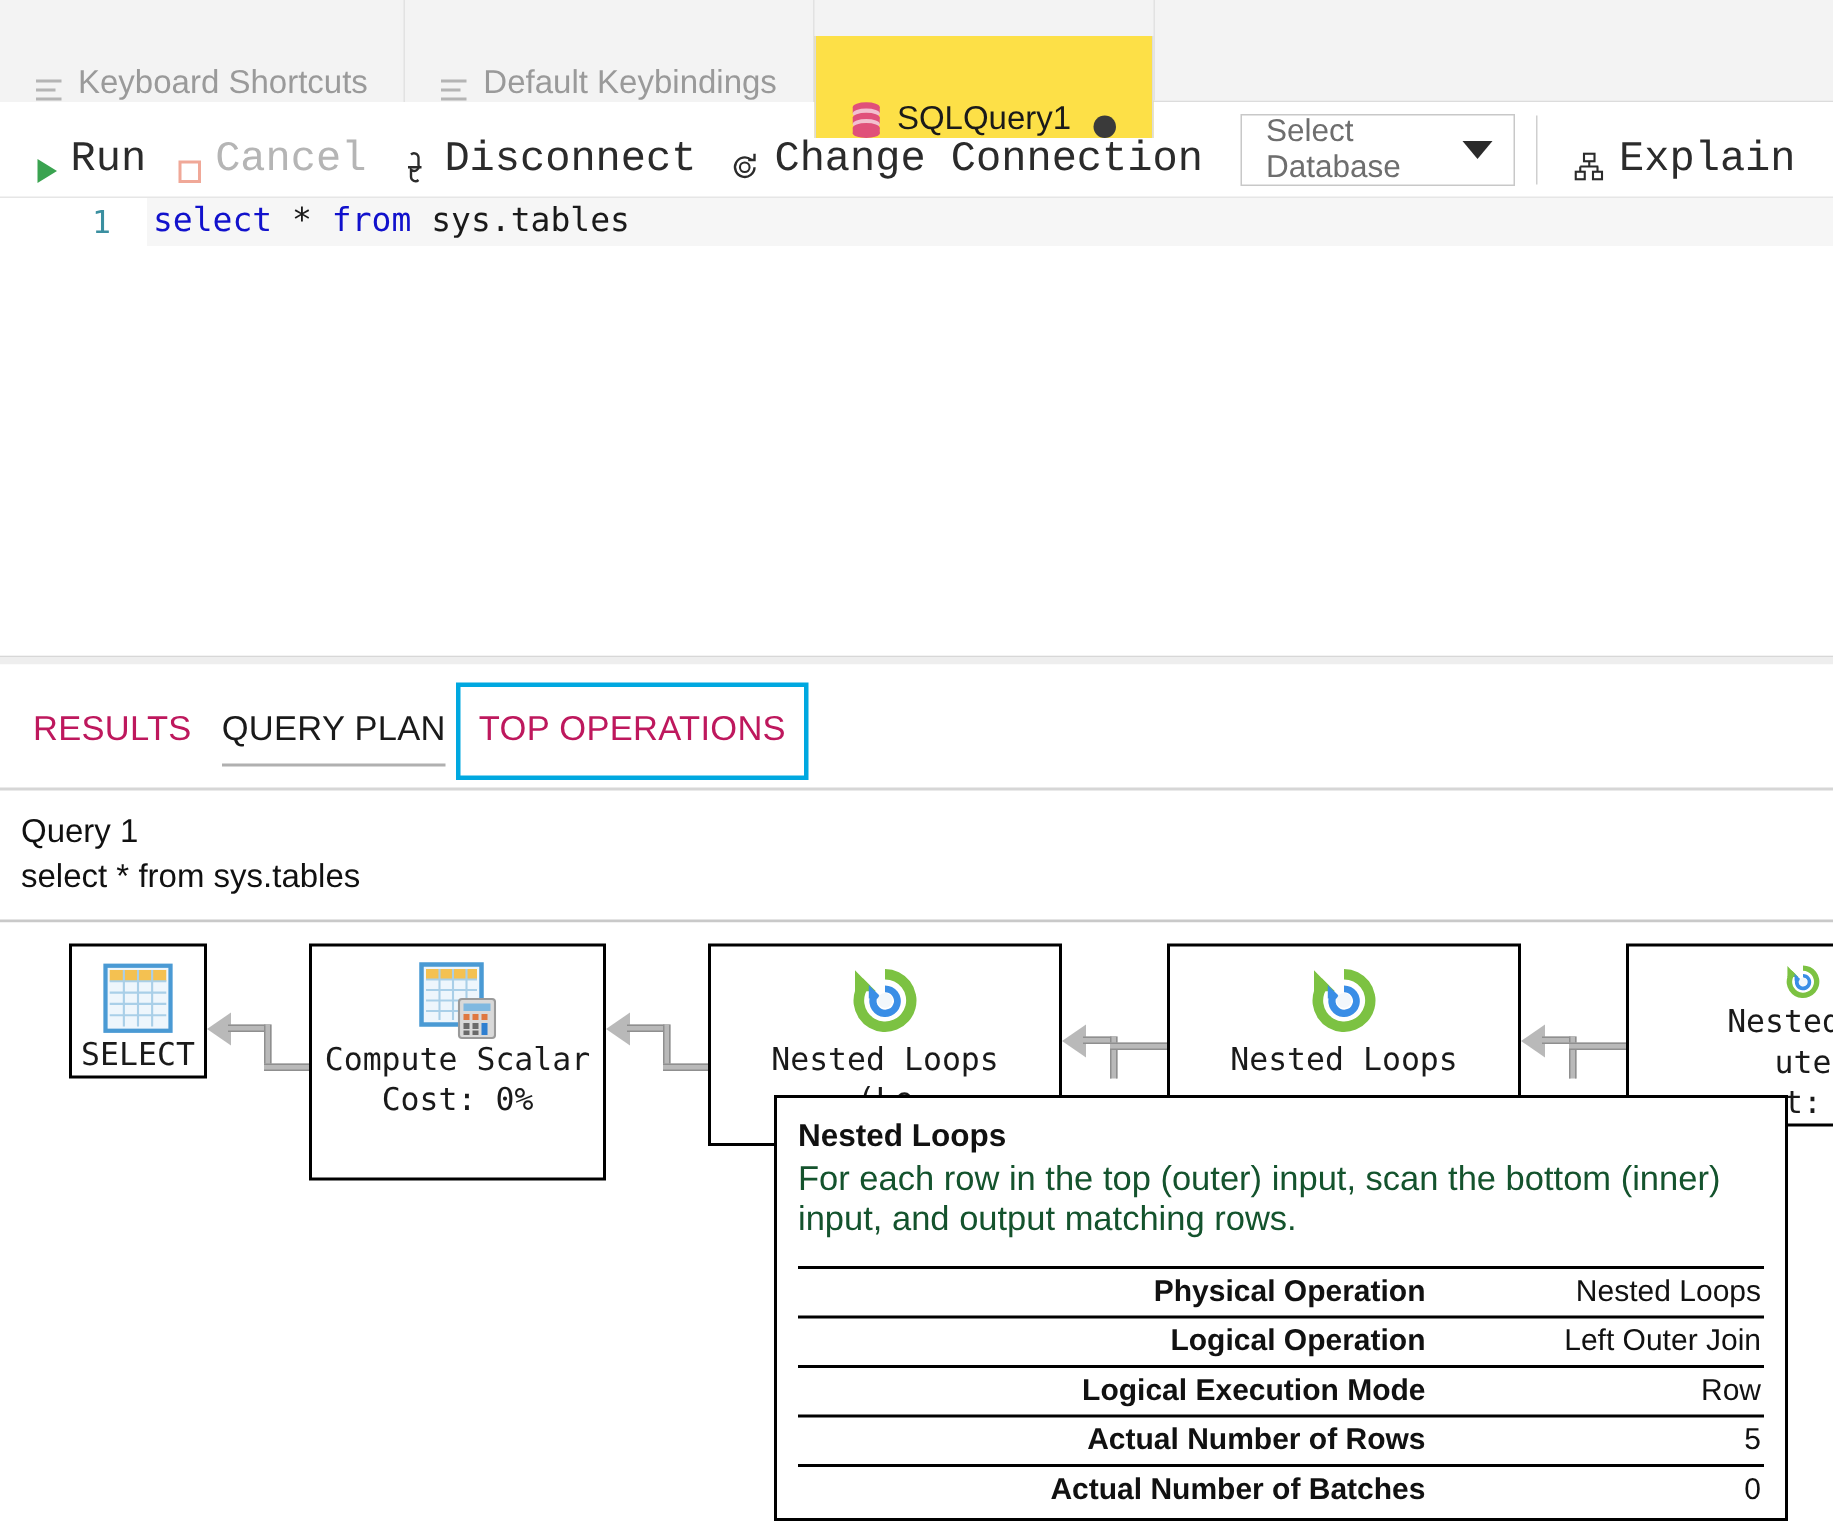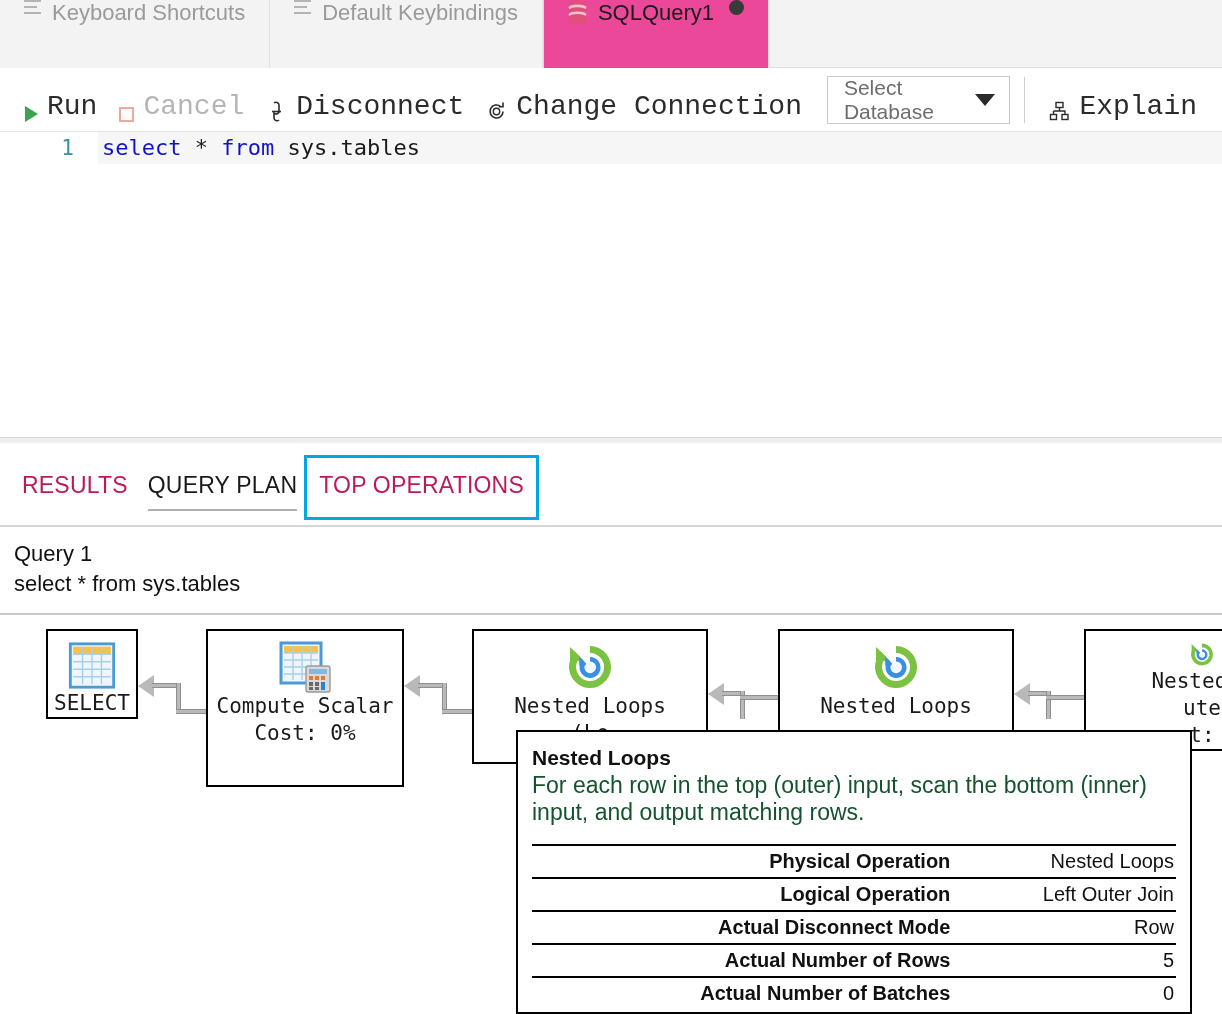--- a/index.html
+++ b/index.html
@@ -12,36 +12,37 @@
 
   
   .tabbar {
     display: flex;
     height: 68px;
     background: #f3f3f3;
     border-bottom: 1px solid #dcdcdc;
   }
   .tab {
     display: flex;
-    align-items: flex-start;
+    align-items: flex-end;
     gap: 11px;
     padding: 0 24px;
     height: 68px;
     font-size: 22px;
     color: #9a9a9a;
     border-right: 1px solid #e2e2e2;
     background: #f3f3f3;
     white-space: nowrap;
     cursor: pointer;
   }
   .tab.active {
-    background: #ec4899;
+    background: #fde047;
     color: #1a1a1a;
     border-right: 1px solid #dcdcdc;
     border-left: 1px solid #dcdcdc;
+    margin-top: 24px;
   }
   .hamburger {
     display: inline-block;
     width: 17px; height: 15px;
     position: relative;
     flex: none;
   }
   .hamburger i {
     position: absolute; left: 0; height: 2px; background: #b4b4b4; display:block;
   }
@@ -481,21 +482,21 @@
     <tbody id="tt-rows">
         <tr>
           <td class="k">Physical Operation</td>
           <td class="v">Nested Loops</td>
         </tr>
         <tr>
           <td class="k">Logical Operation</td>
           <td class="v">Left Outer Join</td>
         </tr>
         <tr>
-          <td class="k">Actual Disconnect Mode</td>
+          <td class="k">Logical Execution Mode</td>
           <td class="v">Row</td>
         </tr>
         <tr>
           <td class="k">Actual Number of Rows</td>
           <td class="v">5</td>
         </tr>
         <tr>
           <td class="k">Actual Number of Batches</td>
           <td class="v">0</td>
         </tr>

